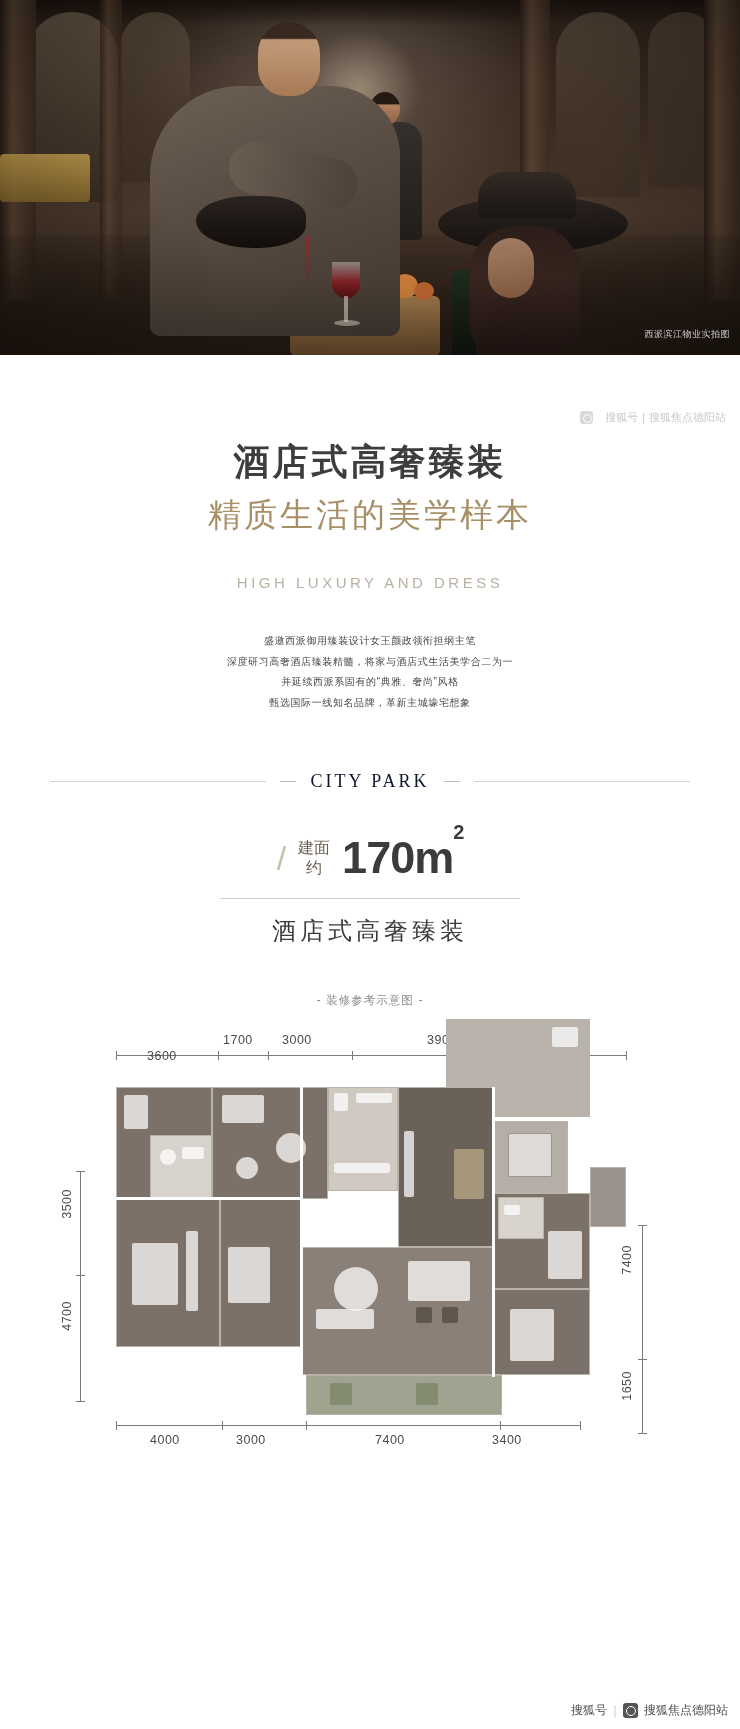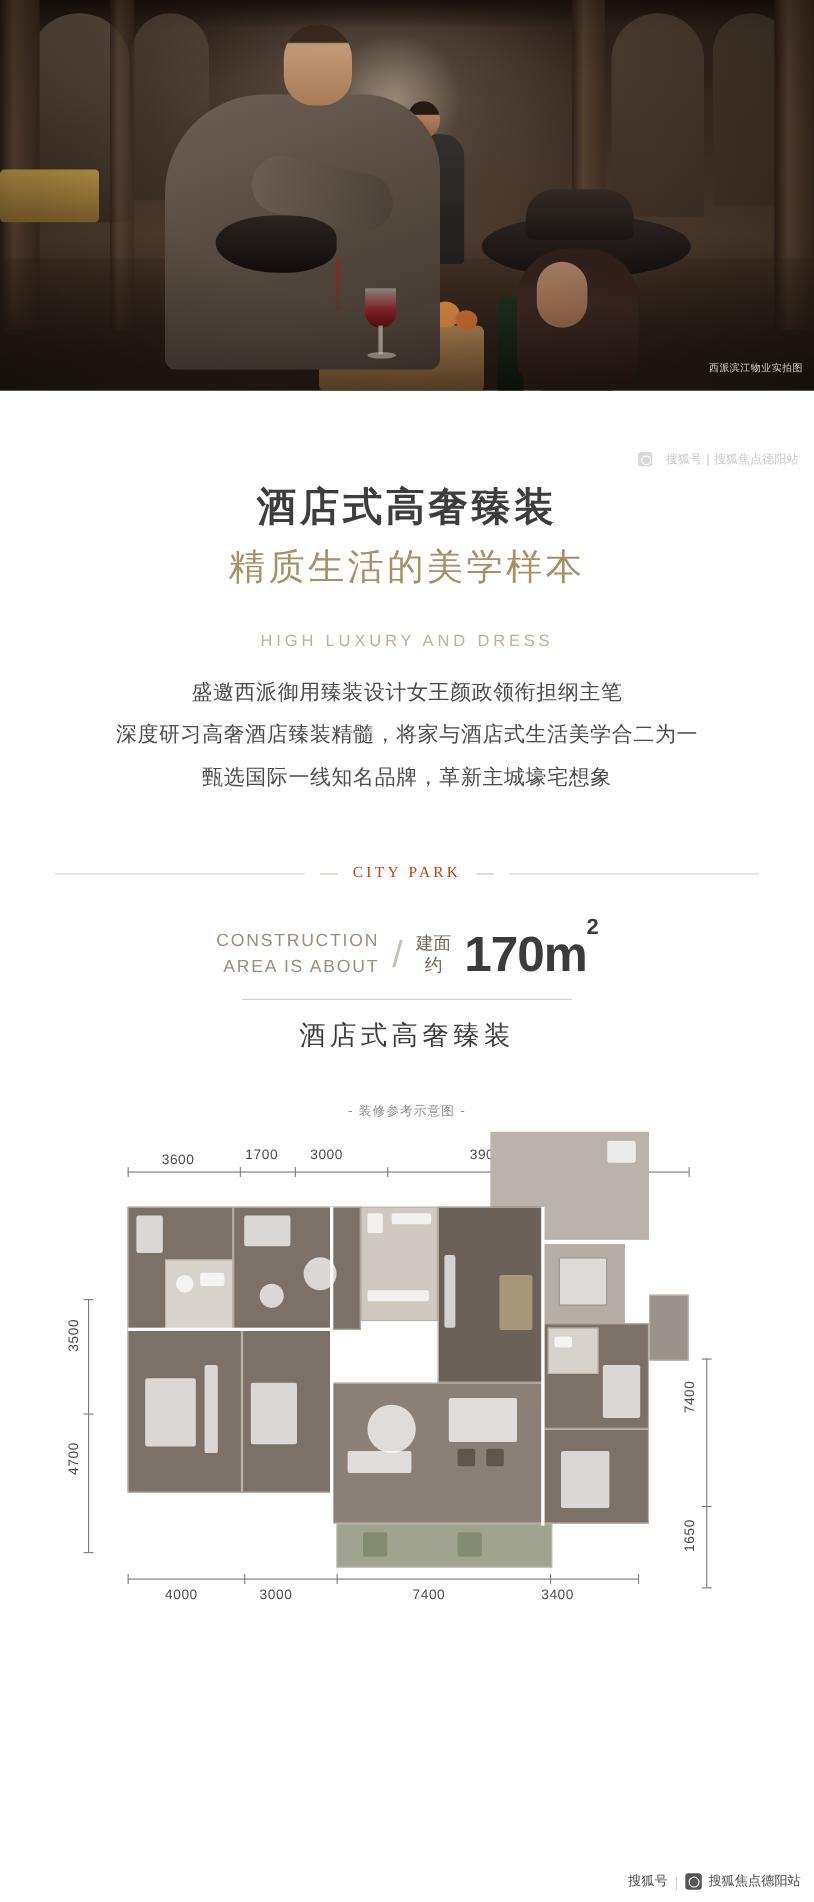--- a/index.html
+++ b/index.html
@@ -290,22 +290,22 @@
     font-family: "DejaVu Sans", sans-serif;
   }
   .h-sub-en {
     margin-top: 39px;
     font-size: 15px;
     letter-spacing: 3.5px;
     color: #b9b2a3;
     font-family: "Liberation Sans", sans-serif;
   }
   .h-paragraph {
-    margin-top: 20px;
-    font-size: 19px;
+    margin-top: 40px;
+    font-size: 10px;
     line-height: 2.05;
     color: #4a4a4a;
     letter-spacing: .6px;
     font-family: Liberation Sans, sans-serif;
   }
 
   
   .brand-divider {
     margin: 58px auto 0;
     width: 640px;
@@ -315,23 +315,23 @@
   }
   .bd-line {
     flex: 1;
     height: 1px;
     background: #d8d4cc;
   }
   .bd-dash {
     width: 16px; height: 1px; background: #c4bcae;
   }
   .bd-text {
-    font-size: 14px;
+    font-size: 18px;
     letter-spacing: 3px;
-    color: #c2410c;
+    color: #0f172a;
     font-family: "Liberation Serif", serif;
     white-space: nowrap;
   }
 
   
   .area-block {
     margin: 40px auto 0;
     width: 420px;
     text-align: center;
   }
@@ -551,38 +551,35 @@
     <span>搜狐号 | 搜狐焦点德阳站</span>
   </div>
 
   <div class="headline">
     <div class="h-title-1">酒店式高奢臻装</div>
     <div class="h-title-2">精质生活的美学样本</div>
     <div class="h-sub-en">HIGH LUXURY AND DRESS</div>
     <div class="h-paragraph">
       <div>盛邀西派御用臻装设计女王颜政领衔担纲主笔</div>
       <div>深度研习高奢酒店臻装精髓，将家与酒店式生活美学合二为一</div>
+      <div>并延续西派系固有的“典雅、奢尚”风格</div>
       <div>甄选国际一线知名品牌，革新主城壕宅想象</div>
     </div>
   </div>
 
   <div class="brand-divider">
     <span class="bd-line"></span>
     <span class="bd-dash"></span>
     <span class="bd-text">CITY PARK</span>
     <span class="bd-dash"></span>
     <span class="bd-line"></span>
   </div>
 
   <div class="area-block">
     <div class="area-row">
-      <div class="area-en">
-        <div>CONSTRUCTION</div>
-        <div>AREA IS ABOUT</div>
-      </div>
       <div class="area-slash">/</div>
       <div class="area-cn-small">
         <div>建面</div>
         <div>约</div>
       </div>
       <div class="area-number">
         <span>170m</span><sup>2</sup>
       </div>
     </div>
     <div class="area-rule"></div>
@@ -592,21 +589,21 @@
   <div class="plan-wrap">
 
     <div class="dim-line h" style="left:96px; top:62px; width:510px;"></div>
     <div class="tick v" style="left:96px; top:58px;"></div>
     <div class="tick v" style="left:198px; top:58px;"></div>
     <div class="tick v" style="left:248px; top:58px;"></div>
     <div class="tick v" style="left:332px; top:58px;"></div>
     <div class="tick v" style="left:442px; top:58px;"></div>
     <div class="tick v" style="left:606px; top:58px;"></div>
 
-    <div class="dim-label" style="left:127px; top:44px;">3600</div>
+    <div class="dim-label" style="left:127px; top:56px;">3600</div>
     <div class="dim-label" style="left:203px; top:40px;">1700</div>
     <div class="dim-label" style="left:262px; top:40px;">3000</div>
     <div class="dim-label" style="left:360px; top:40px;margin-left:47px;">3900</div>
     <div class="dim-label" style="left:460px; top:40px;">4200</div>
 
     <div class="dim-line v" style="left:60px; top:178px; height:230px;"></div>
     <div class="tick h" style="left:56px; top:178px;"></div>
     <div class="tick h" style="left:56px; top:282px;"></div>
     <div class="tick h" style="left:56px; top:408px;"></div>
     <div class="vert-text" style="left:40px; top:196px;">3500</div>

